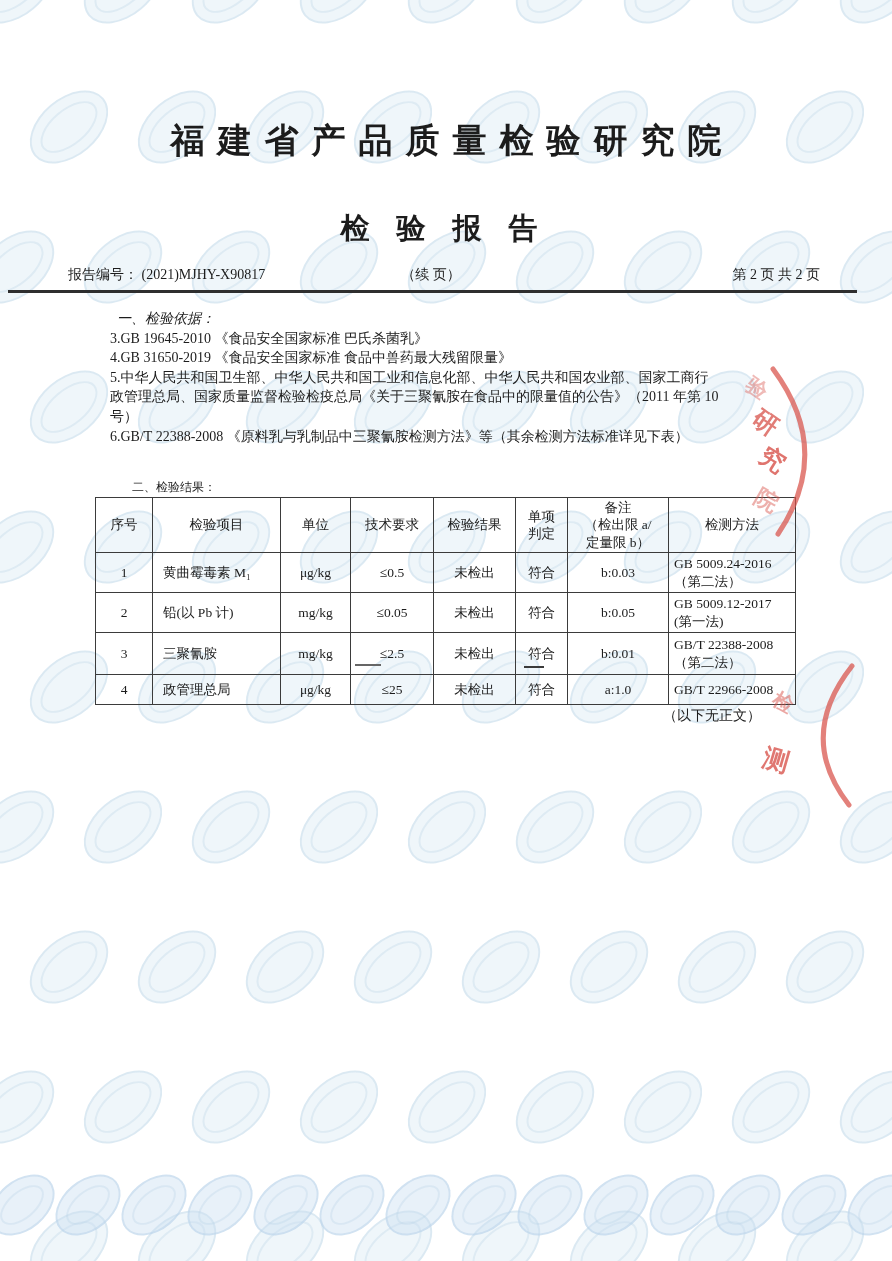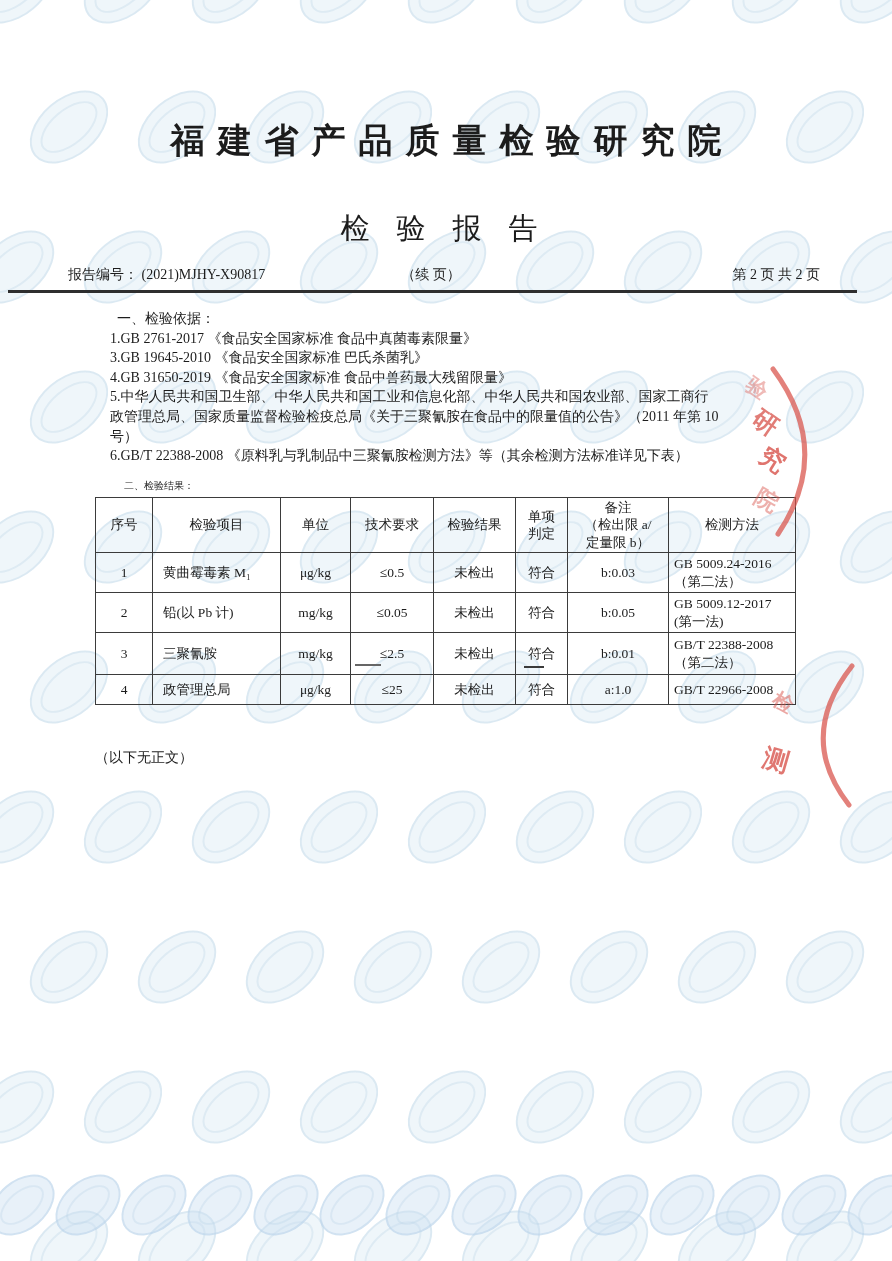--- a/index.html
+++ b/index.html
@@ -24,46 +24,46 @@
   .title1{
     position:absolute;top:118px;left:0;right:0;text-align:center;
     font-size:34px;font-weight:bold;letter-spacing:13px;padding-left:13px;
   }
   .title2{
     position:absolute;top:171px;left:0;right:0;text-align:center;
     font-size:23px;font-weight:bold;letter-spacing:1px;
   }
   .title3{
     position:absolute;top:209px;left:0;right:0;text-align:center;
-    font-size:29px;font-weight:normal;letter-spacing:27px;padding-left:13px;
+    font-size:29px;font-weight:bold;letter-spacing:27px;padding-left:13px;
   }
   .report-line{position:absolute;top:266px;left:0;right:0;height:20px;font-size:14px;}
   .rl-left{position:absolute;left:68px;top:0;}
   .rl-center{position:absolute;left:0;right:30px;top:0;text-align:center;}
   .rl-right{position:absolute;right:72px;top:0;text-align:center;}
   .rule{position:absolute;top:290px;left:8px;width:849px;height:3px;background:#2e2e2e;}
   
   .basis{position:absolute;top:309px;left:105px;width:705px;font-size:14px;line-height:19.6px;}
-  .basis-heading{padding-left:12px;}
+  .basis-heading{padding-left:12px;font-style:italic;}
   .basis-item{padding-left:5px;white-space:pre-line;}
-  .results-heading{position:absolute;top:479px;left:124px;font-size:10px;}
+  .results-heading{position:absolute;top:479px;left:132px;font-size:12px;}
   
   .tbl{
     position:absolute;top:497px;left:95px;width:700px;
     border-collapse:collapse;table-layout:fixed;font-size:13.5px;
   }
   .tbl td{
     border:1.6px solid #3b3b3b;text-align:center;vertical-align:middle;
     line-height:1.28;white-space:pre-line;padding:1px 2px;overflow:hidden;
   }
   .tbl tr.hdr td{font-size:13.5px;}
   .tbl td.item{text-align:left;padding-left:10px;}
   .tbl td.method{text-align:left;padding-left:5px;}
   .tbl td.remark-h{font-size:13px;}
-  .end-note{position:absolute;top:707px;left:95px;width:666px;text-align:left;font-size:14px;margin-top:42px;}
+  .end-note{position:absolute;top:707px;left:95px;width:666px;text-align:right;font-size:14px;}
   
   .dash1{position:absolute;top:664px;left:355px;width:26px;height:2px;background:#666;}
   .dash2{position:absolute;top:666px;left:524px;width:20px;height:2px;background:#3a3a3a;}
   
   .stamp-layer{position:absolute;left:0;top:0;pointer-events:none;}
   .stamp-char{position:absolute;font-weight:bold;line-height:1;}
 </style>
 </head>
 <body>
 
@@ -184,21 +184,20 @@
       <span>报告编号：</span>
       <span>(2021)MJHY-X90817</span>
     </span>
     <span class="rl-center">（续 页）</span>
     <span class="rl-right">第 2 页  共 2 页</span>
   </div>
   <div class="rule"></div>
 
   <div class="basis">
     <div class="basis-heading">一、检验依据：</div>
-    <div class="basis-item">1.GB 2761-2017 《食品安全国家标准 食品中真菌毒素限量》</div>
     <div class="basis-item">3.GB 19645-2010 《食品安全国家标准 巴氏杀菌乳》</div>
     <div class="basis-item">4.GB 31650-2019 《食品安全国家标准 食品中兽药最大残留限量》</div>
     <div class="basis-item">5.中华人民共和国卫生部、中华人民共和国工业和信息化部、中华人民共和国农业部、国家工商行
 政管理总局、国家质量监督检验检疫总局《关于三聚氰胺在食品中的限量值的公告》（2011 年第 10
 号）</div>
     <div class="basis-item">6.GB/T 22388-2008 《原料乳与乳制品中三聚氰胺检测方法》等（其余检测方法标准详见下表）</div>
   </div>
 
   <div class="results-heading">二、检验结果：</div>
 

